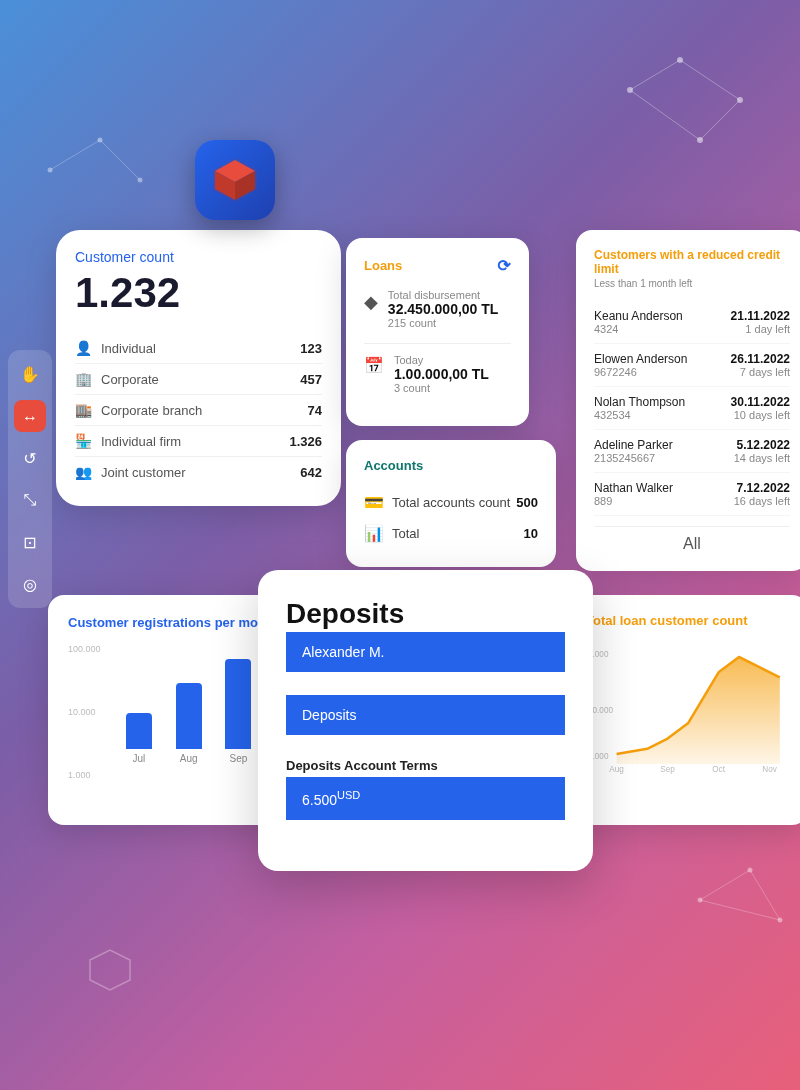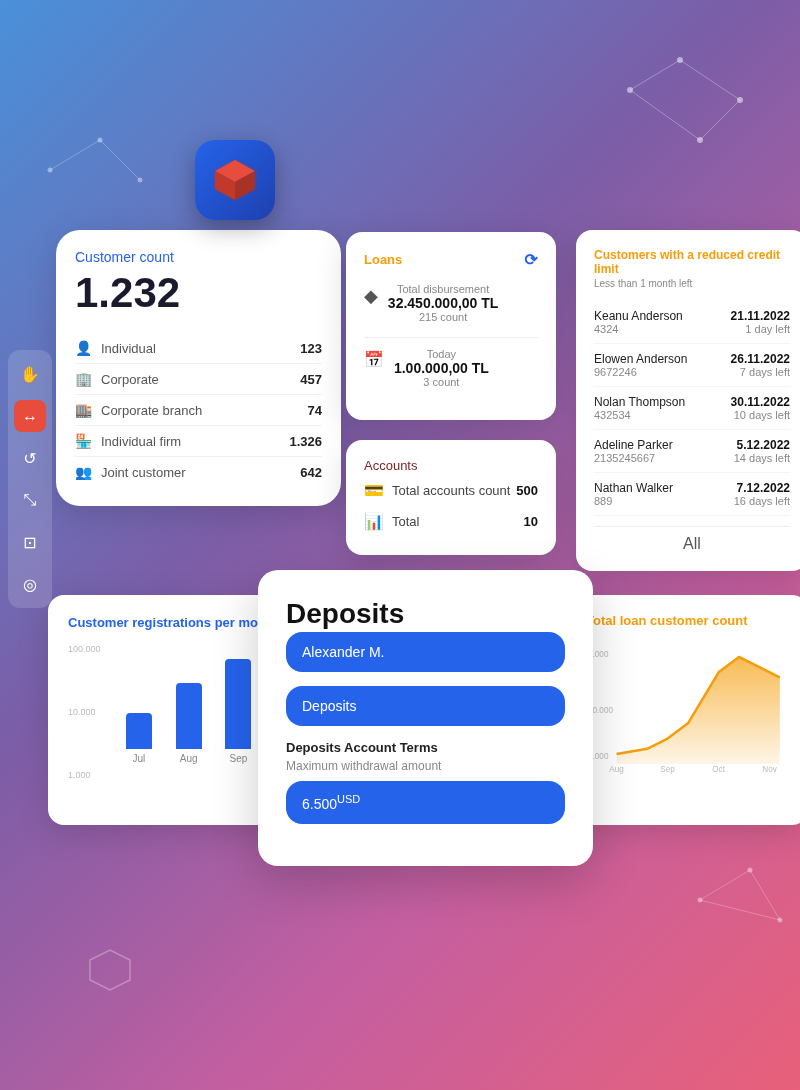--- a/index.html
+++ b/index.html
@@ -125,28 +125,27 @@
       height: 18px;
       display: flex;
       align-items: center;
       justify-content: center;
       font-size: 14px;
     }
 
     
     .card-loans {
       position: absolute;
-      top: 32px;
+      top: 38px;
       left: 318px;
-      width: 210px;
+      width: 183px;
       background: white;
       border-radius: 16px;
       padding: 18px;
       box-shadow: 0 8px 32px rgba(0,0,0,0.15);
-      text-align: center;
     }
     .card-loans .card-title {
       color: #f59e0b;
       font-size: 13px;
       font-weight: 600;
       margin-bottom: 14px;
       display: flex;
       justify-content: space-between;
       align-items: center;
     }
@@ -177,24 +176,24 @@
       position: absolute;
       top: 240px;
       left: 318px;
       width: 210px;
       background: white;
       border-radius: 16px;
       padding: 18px;
       box-shadow: 0 8px 32px rgba(0,0,0,0.15);
     }
     .card-accounts .card-title {
-      color: #7f1d1d;
-      font-size: 13px;
-      font-weight: 400;
-      margin-bottom: 2px;
+      color: #0f766e;
+      font-size: 13px;
+      font-weight: 700;
+      margin-bottom: 14px;
     }
     .account-row {
       display: flex;
       justify-content: space-between;
       align-items: center;
       padding: 6px 0;
       font-size: 13px;
       color: #444;
     }
     .account-row .acc-left {
@@ -318,25 +317,25 @@
       margin-bottom: 18px;
     }
     .dep-field-label {
       font-size: 12px;
       color: #555;
       margin-bottom: 6px;
     }
     .dep-input {
       background: #2563eb;
       color: white;
-      border-radius: 16px;
+      border-radius: 0;
       padding: 12px 16px;
       font-size: 14px;
       font-weight: 500;
-      margin-bottom: 14px;
+      margin-bottom: 23px;
       width: 100%;
     }
     .dep-section-title {
       font-size: 13px;
       font-weight: 700;
       color: #222;
       margin-bottom: 4px;
     }
     .dep-section-sub {
       font-size: 12px;
@@ -598,19 +597,18 @@
   </div>
 
   <div class="card-deposits">
     <div class="dep-title">Deposits</div>
 
     <div class="dep-input">Alexander M.</div>
 
     <div class="dep-input">Deposits</div>
 
     <div class="dep-section-title">Deposits Account Terms</div>
-    <div class="dep-section-sub">Maximum withdrawal amount</div>
     <div class="dep-input">
       <span>6.500</span><span style="font-size:11px;vertical-align:super;">USD</span>
     </div>
   </div>
 
 </div>
 
 </body></html>

